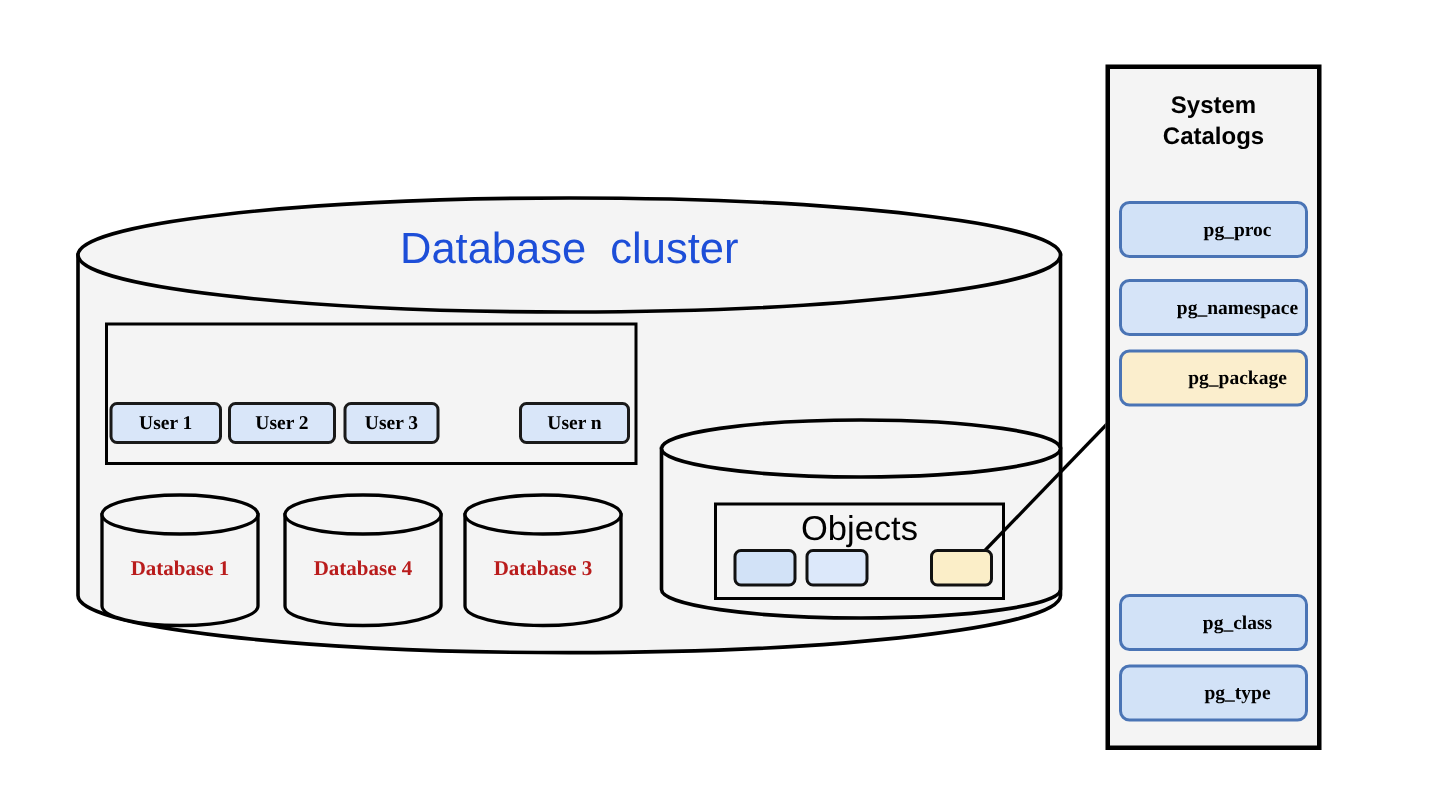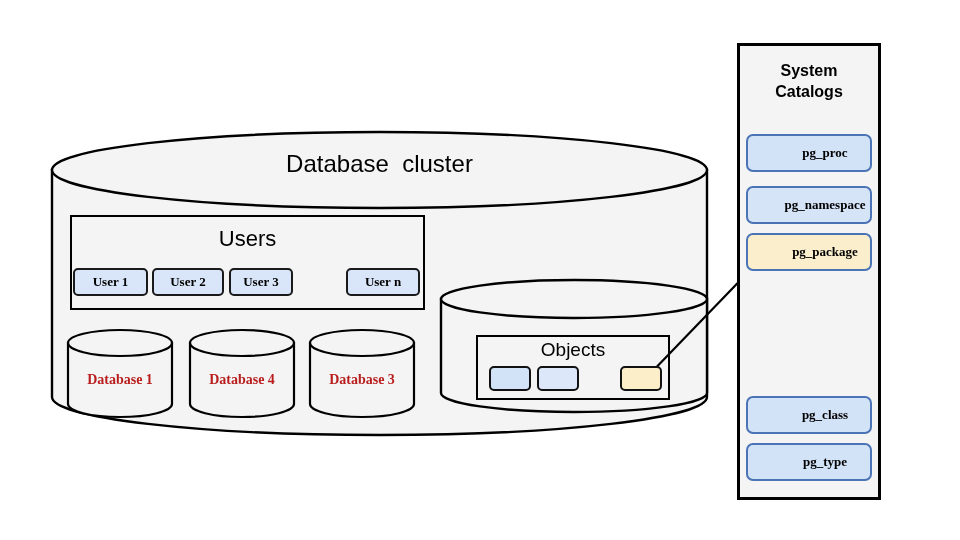--- a/index.html
+++ b/index.html
@@ -36,42 +36,42 @@
   }
 
   
   .cluster-title {
     position: absolute;
     left: 52px;
     top: 150px;
     width: 655px;
     text-align: center;
     font-family: "Liberation Sans", sans-serif;
-    font-size: 24px;
-    color: #000000;
+    font-size: 29px;
+    color: #1d4ed8;
     white-space: pre;
   }
   .users-title {
     position: absolute;
     left: 70px;
     top: 226px;
     width: 355px;
     text-align: center;
     font-family: "Liberation Sans", sans-serif;
     font-size: 22px;
     color: #000000;
   }
   .objects-title {
     position: absolute;
     left: 476px;
     top: 339px;
     width: 194px;
     text-align: center;
     font-family: "Liberation Sans", sans-serif;
-    font-size: 19px;
+    font-size: 23px;
     color: #000000;
   }
   .panel-title {
     position: absolute;
     left: 745px;
     top: 60px;
     width: 128px;
     text-align: center;
     font-family: "Liberation Sans", sans-serif;
     font-size: 16px;
@@ -223,21 +223,20 @@
     </g>
 
     <line x1="645" y1="379" x2="757" y2="263" stroke="#000000" stroke-width="2.2" marker-end="url(#arrowhead)"></line>
   </svg>
 
   <div class="html-layer">
 
     <div class="cluster-title">Database  cluster</div>
 
     <div class="users-box"></div>
-    <div class="users-title">Users</div>
 
     <div class="user-chip u0">User 1</div>
     <div class="user-chip u1">User 2</div>
     <div class="user-chip u2">User 3</div>
     <div class="user-chip u3">User n</div>
 
     <div class="db-label d0">Database 1</div>
     <div class="db-label d1">Database 4</div>
     <div class="db-label d2">Database 3</div>
 

